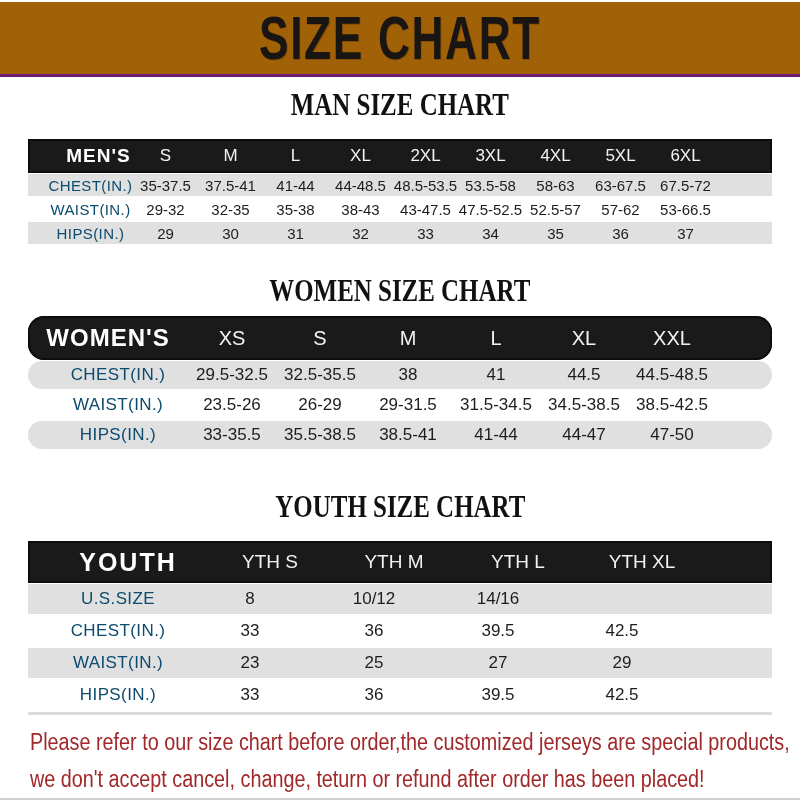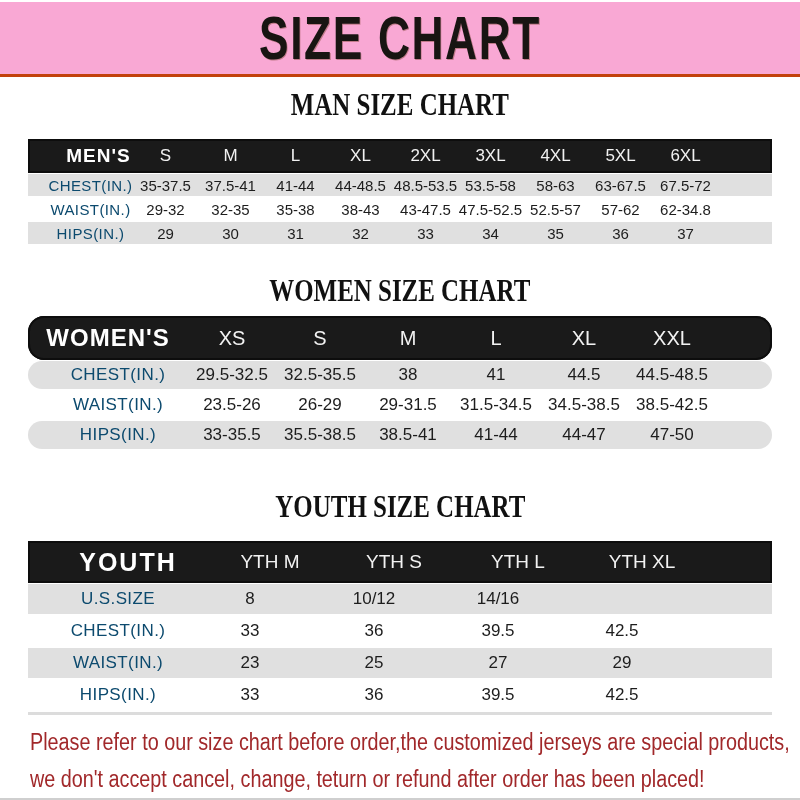--- a/index.html
+++ b/index.html
@@ -9,22 +9,22 @@
     overflow: hidden;
     font-family: "Liberation Sans", "DejaVu Sans", sans-serif;
     -webkit-font-smoothing: antialiased;
   }
   .page { position: relative; width: 800px; height: 800px; }
 
   
   .banner {
     margin-top: 2px;
     height: 72px;
-    background: #f9a8d4;
-    border-bottom: 3px solid #c2410c;
+    background: #a16207;
+    border-bottom: 3px solid #701a75;
     text-align: center;
     overflow: hidden;
   }
   .banner-title {
     display: inline-block;
     font-weight: 700;
     font-size: 54px;
     line-height: 72px;
     letter-spacing: 2px;
     color: #181512;
@@ -153,21 +153,21 @@
             <div class="grid datarow">
               <div class="row-label">WAIST(IN.)</div>
               <div class="cell">29-32</div>
               <div class="cell">32-35</div>
               <div class="cell">35-38</div>
               <div class="cell">38-43</div>
               <div class="cell">43-47.5</div>
               <div class="cell">47.5-52.5</div>
               <div class="cell">52.5-57</div>
               <div class="cell">57-62</div>
-              <div class="cell">62-34.8</div>
+              <div class="cell">53-66.5</div>
               <div class="cell"></div>
             </div>
             <div class="grid datarow">
               <div class="row-label">HIPS(IN.)</div>
               <div class="cell">29</div>
               <div class="cell">30</div>
               <div class="cell">31</div>
               <div class="cell">32</div>
               <div class="cell">33</div>
               <div class="cell">34</div>
@@ -224,22 +224,22 @@
               <div class="cell"></div>
             </div>
           </div>
         </div>
       </section>
       <section class="size-section s2">
         <div class="section-heading"><span class="heading-text">YOUTH SIZE CHART</span></div>
         <div class="size-table">
           <div class="grid headerbar">
             <div class="bar-label">YOUTH</div>
+            <div class="bar-col">YTH S</div>
             <div class="bar-col">YTH M</div>
-            <div class="bar-col">YTH S</div>
             <div class="bar-col">YTH L</div>
             <div class="bar-col">YTH XL</div>
             <div class="bar-col"></div>
           </div>
           <div class="rows">
             <div class="grid datarow">
               <div class="row-label">U.S.SIZE</div>
               <div class="cell">8</div>
               <div class="cell">10/12</div>
               <div class="cell">14/16</div>

